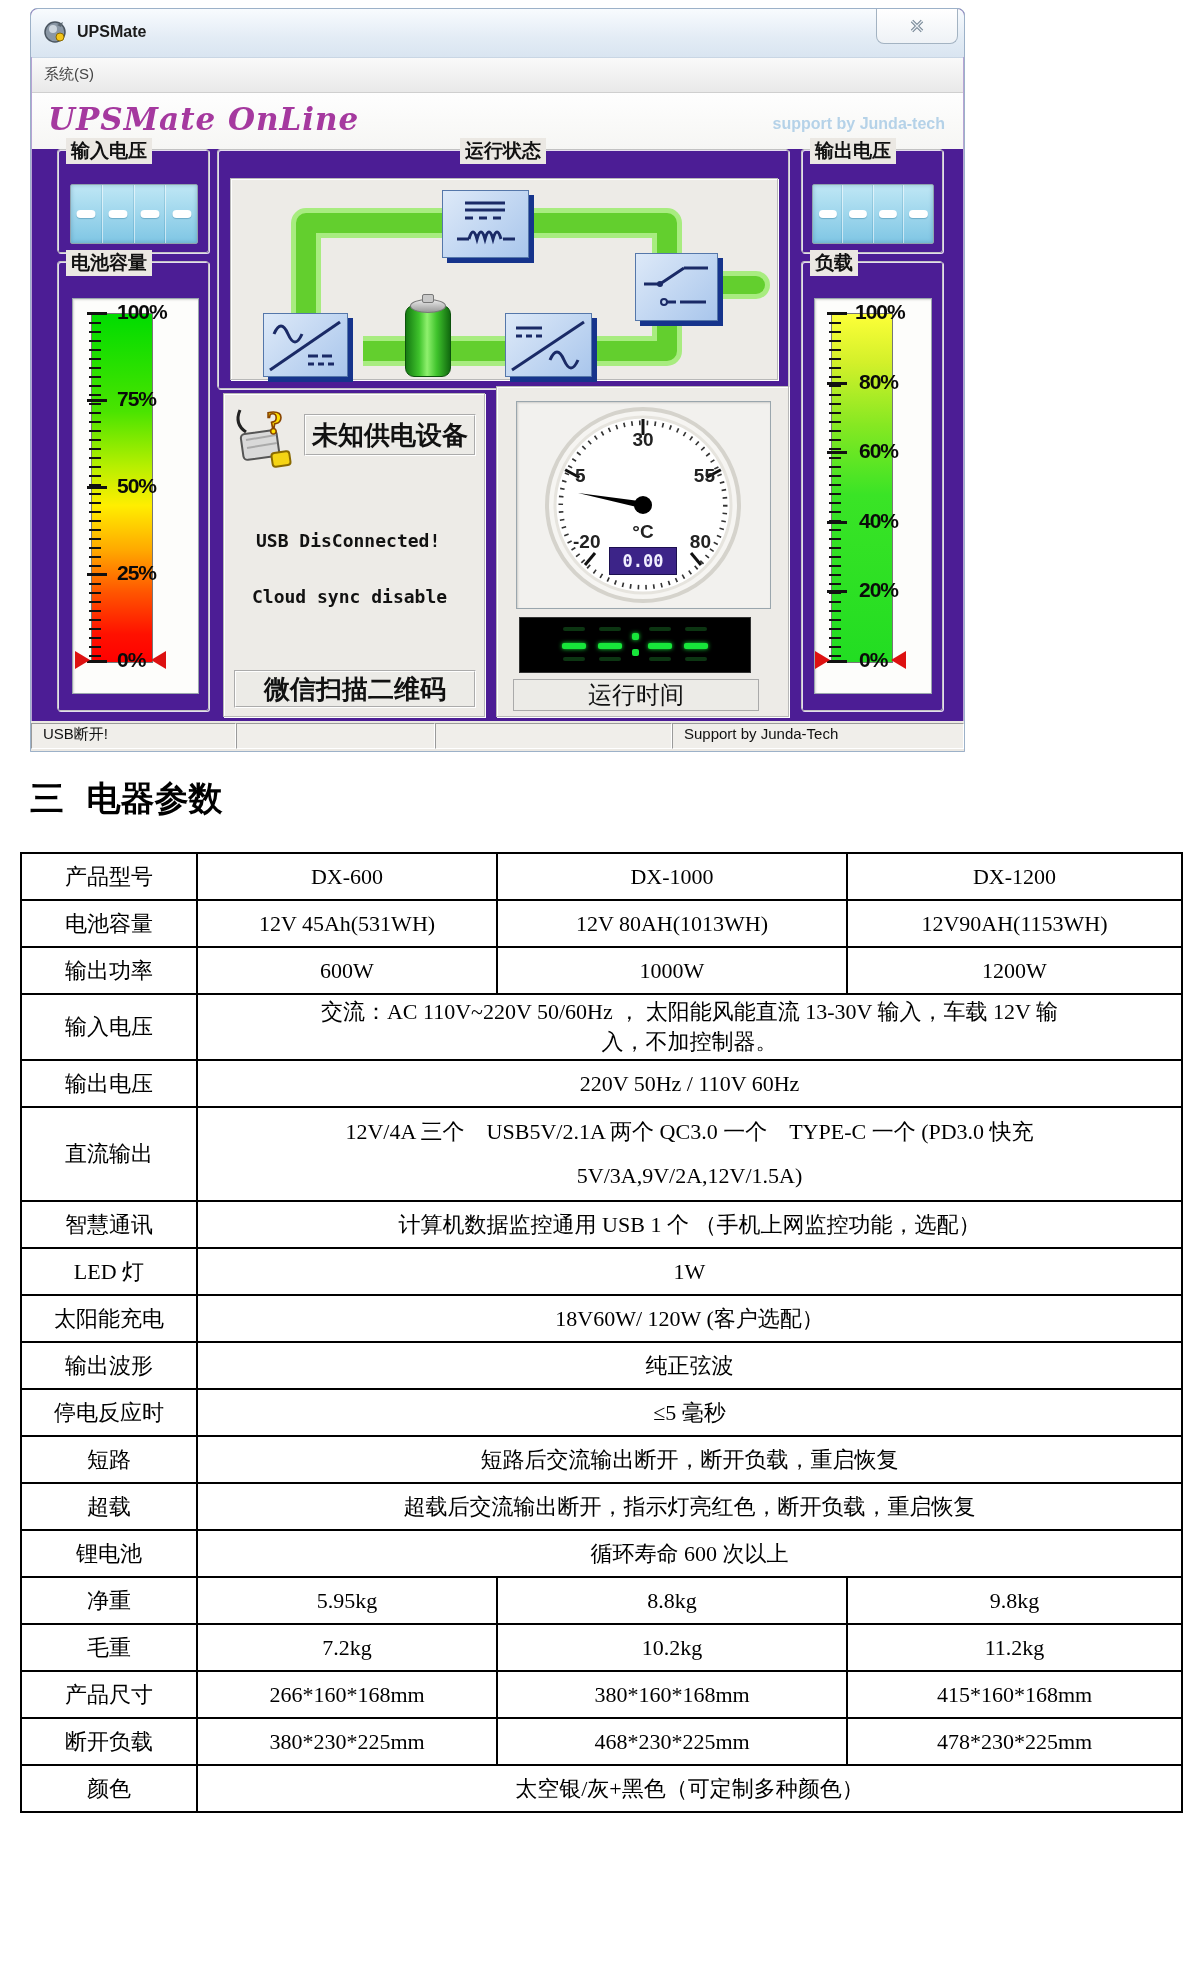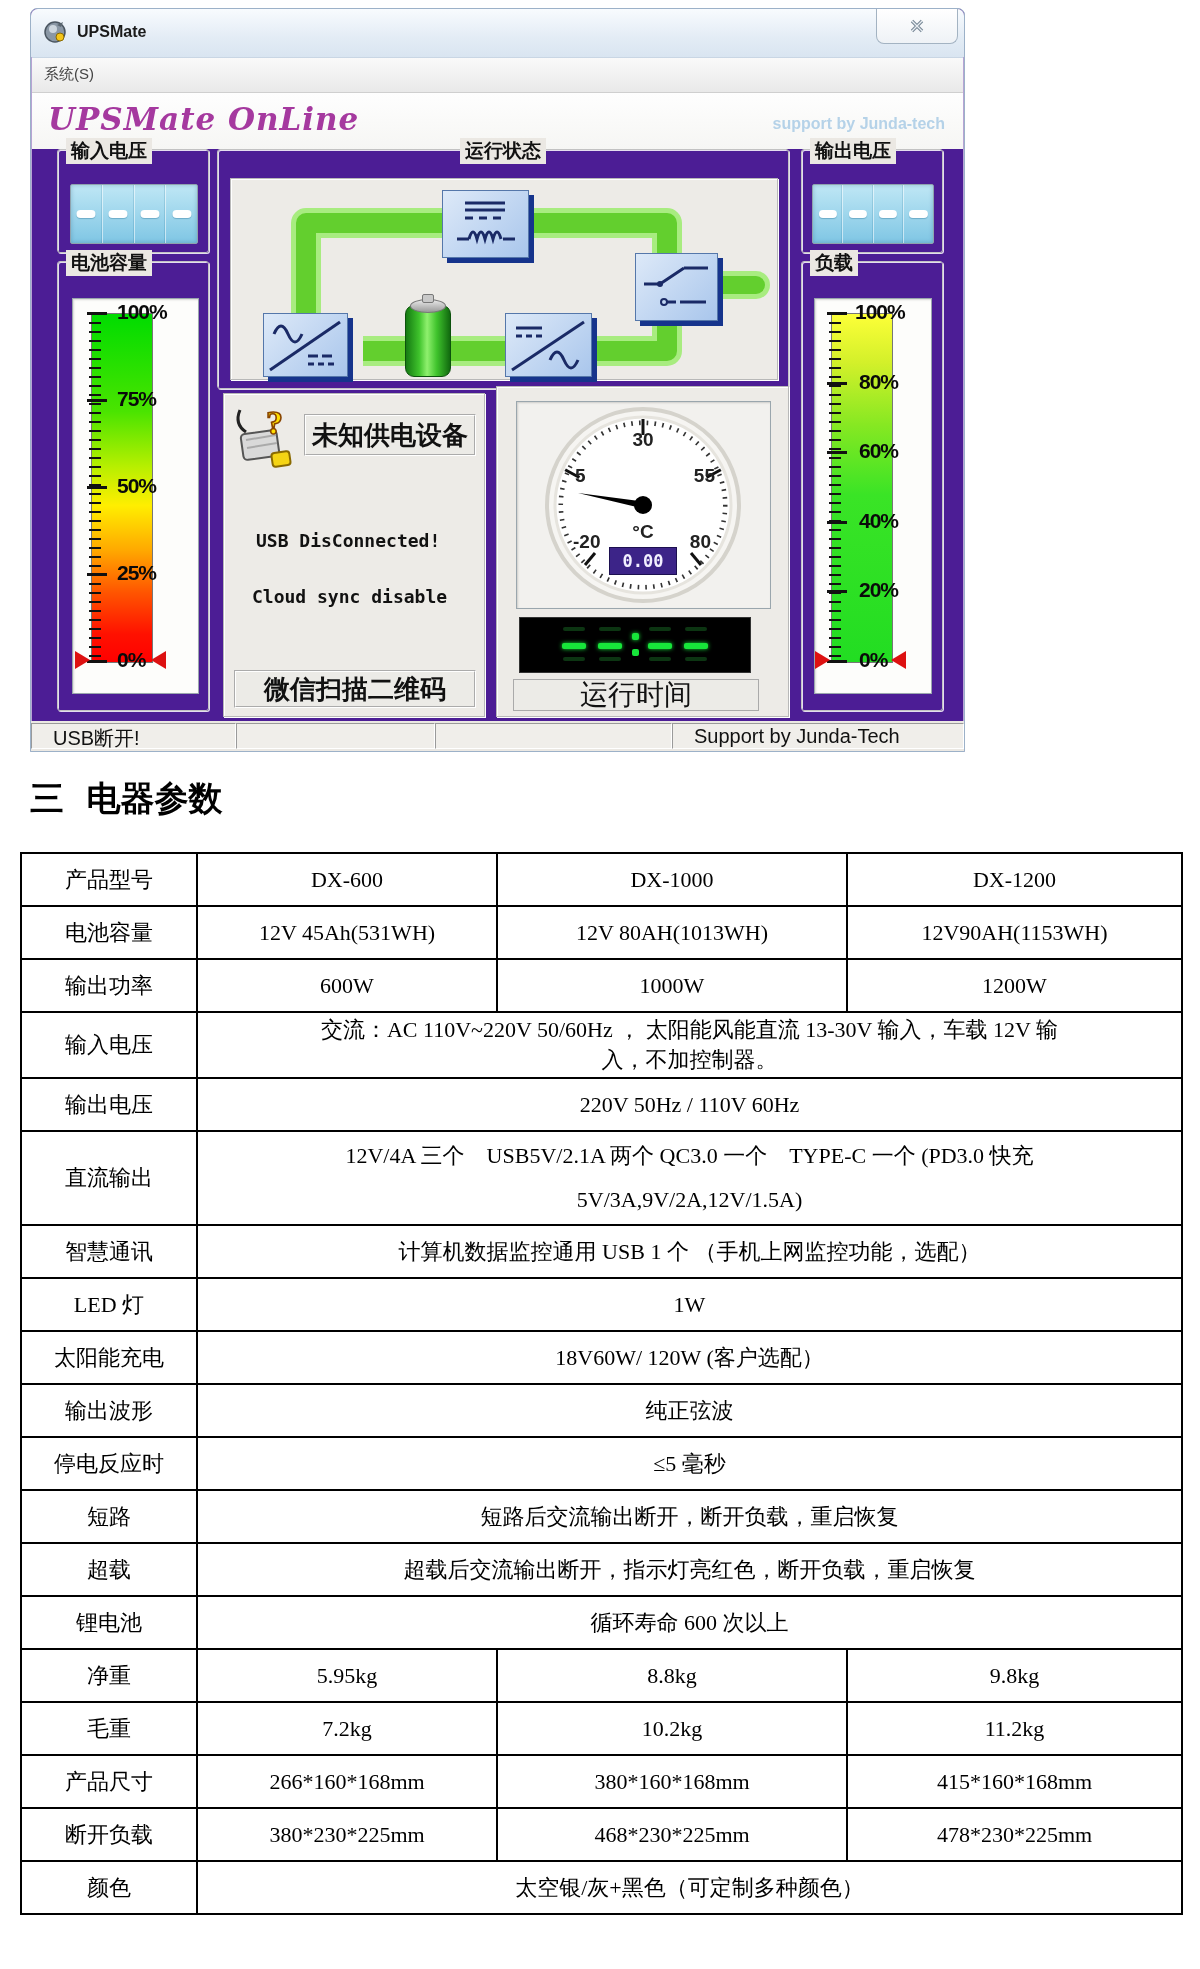--- a/index.html
+++ b/index.html
@@ -95,31 +95,31 @@
        background:#0c3512;border-radius:2px;box-shadow:0 30px 0 #0c3512;}
   .clkcell i{position:absolute;left:3px;top:18px;width:24px;height:6px;background:#17e53a;
        border-radius:2px;box-shadow:0 0 4px #17e53a;}
   .clkcolon{position:relative;width:8px;height:40px;}
   .clkcolon::before{content:"";position:absolute;left:1px;top:8px;width:7px;height:7px;
        background:#17e53a;border-radius:2px;box-shadow:0 16px 0 #17e53a,0 0 4px #17e53a;}
 
   
   .statusbar{left:0;top:712px;width:933px;height:30px;background:#ebe8e3;display:flex;}
   .statuscell{height:26px;margin-top:2px;border:1px solid;border-color:#9a9a9a #fff #fff #9a9a9a;
-       background:#f0eeea;font-size:20px;color:#111;padding:1px 21px;box-sizing:border-box;
+       background:#f0eeea;font-size:15px;color:#111;padding:1px 11px;box-sizing:border-box;
        font-family:"Liberation Sans",sans-serif;}
 
   
   .docheading{left:30px;top:776px;font-family:"Liberation Serif",serif;font-weight:bold;
        font-size:34px;color:#000;word-spacing:14px;}
   table.spec{position:absolute;left:20px;top:852px;width:1163px;border-collapse:collapse;
        font-family:"Liberation Serif",serif;font-size:22px;color:#000;table-layout:fixed;}
   table.spec th,table.spec td{border:2px solid #000;text-align:center;vertical-align:middle;
        font-weight:normal;padding:2px 6px;overflow:hidden;}
-  table.spec tr{height:53px;}
+  table.spec tr{height:47px;}
   tr.h62{height:62px;} tr.h103{height:103px;} tr.h42{height:42px;}
   tr.h102{height:102px;} tr.h57{height:57px;}
   td.merged{white-space:pre-line;}
   td.leftal{text-align:left;padding-left:20px;line-height:2.0;}
 </style>
 </head>
 <body>
 
 <div class="page">
 
@@ -271,21 +271,21 @@
             <i></i>
           </div>
         <div class="clkcolon"></div>
         <div class="clkcell">
             <i></i>
           </div>
         <div class="clkcell">
             <i></i>
           </div>
       </div>
-      <div class="captionbox" style="left:16px;top:292px;width:244px;height:30px;border:1px solid #aaa;font-weight:normal;font-size:28px;text-align:center;">运行时间</div>
+      <div class="captionbox" style="left:16px;top:292px;width:244px;height:30px;border:1px solid #aaa;font-weight:normal;font-size:24px;text-align:center;">运行时间</div>
     </div>
 
     <div class="abs group" style="left:770px;top:140px;width:140px;height:102px;">
       <div class="glabel">输出电压</div>
       <div class="abs lcd" style="left:10px;top:34px;width:120px;height:58px;">
         <div class="lcdcell"></div>
           <div class="lcdcell"></div>
         <div class="lcdcell"></div>
           <div class="lcdcell"></div>
       </div>

